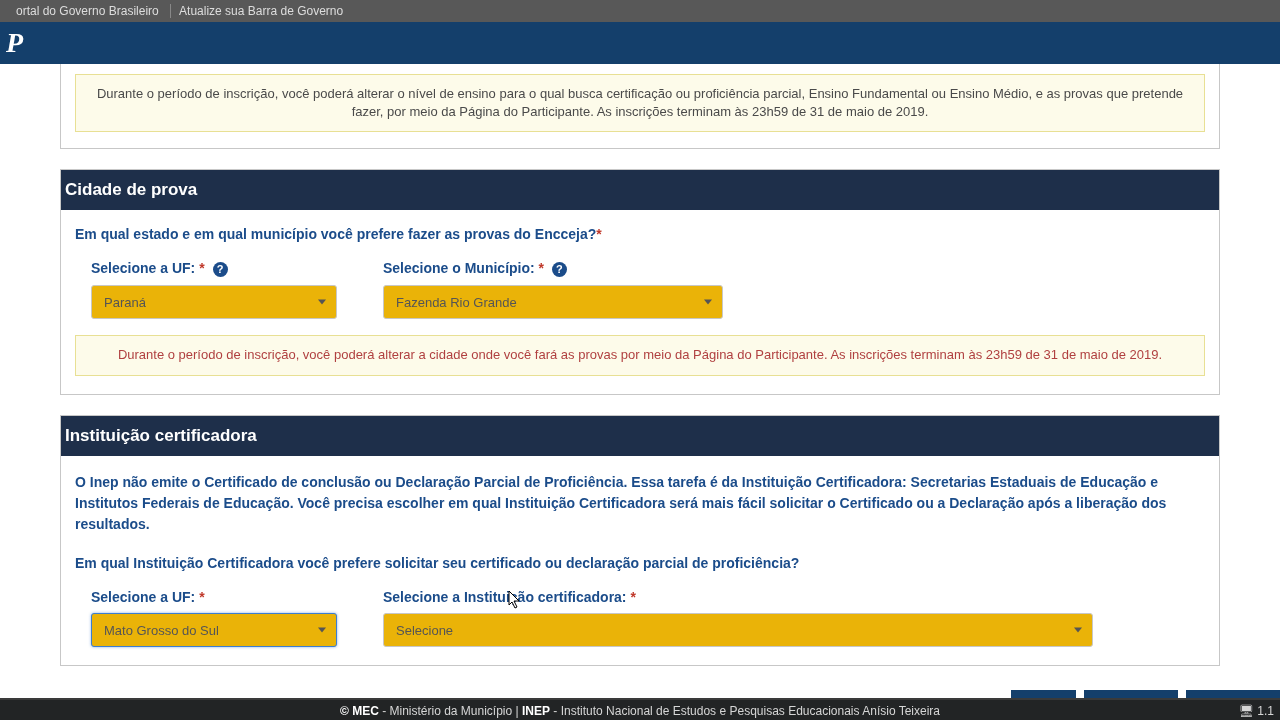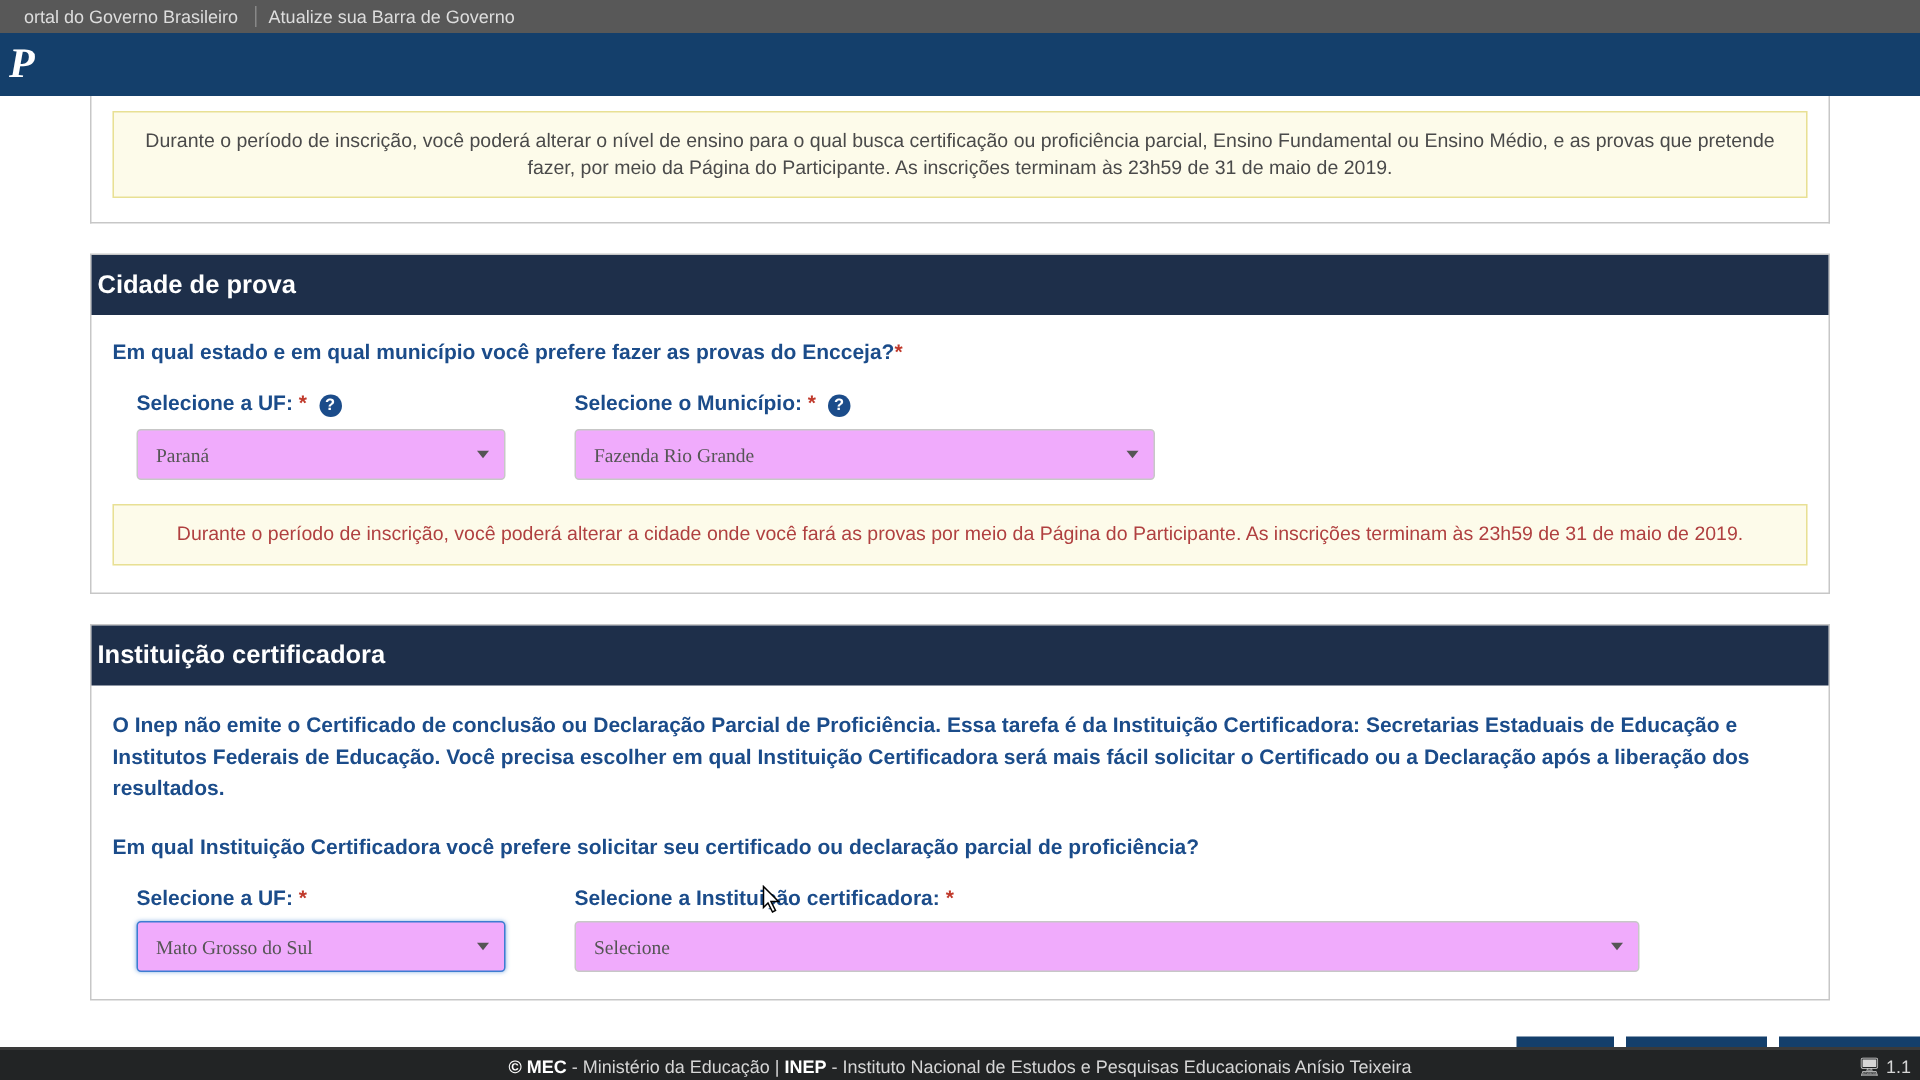--- a/index.html
+++ b/index.html
@@ -24,25 +24,25 @@
 
 .prompt { color: #1B4C8A; font-weight: 600; font-size: 14px; margin-bottom: 18px; }
 .desc { color: #1B4C8A; font-weight: 600; font-size: 14px; line-height: 1.5; margin-bottom: 20px; }
 .req { color: #c0392b; font-weight: bold; }
 .help-icon { display:inline-block; width:15px; height:15px; border-radius:50%; background:#1B4C8A; color:#fff; text-align:center; font-size:11px; line-height:15px; font-weight:bold; margin-left:4px;}
 
 .field-row { display: flex; gap: 46px; flex-wrap: wrap; margin-bottom: 16px; padding-left: 16px; }
 .field-row-last { margin-bottom: 0; }
 .field { display: flex; flex-direction: column; }
 .field label { color: #1B4C8A; font-weight: 600; font-size: 14px; margin-bottom: 8px; }
-.select { position: relative; border: 1px solid #c7c7c7; border-radius: 3px; height: 34px; line-height: 34px; padding: 0 28px 0 12px; background: #f0abfc; font-size: 13px; color: #555; cursor: pointer; font-family: Liberation Serif, serif; }
+.select { position: relative; border: 1px solid #c7c7c7; border-radius: 3px; height: 34px; line-height: 34px; padding: 0 28px 0 12px; background: #eab308; font-size: 13px; color: #555; cursor: pointer; }
 .select.focused { border-color: #3c7dd1; box-shadow: 0 0 3px rgba(60,125,209,0.6); }
 .select .caret { position: absolute; right: 10px; top: 50%; transform: translateY(-50%); width: 0; height: 0; border-left: 4px solid transparent; border-right: 4px solid transparent; border-top: 5px solid #555; }
 .w-sm { width: 246px; }
-.w-md { width: 387px; }
+.w-md { width: 340px; }
 .w-lg { width: 710px; }
 
 .footer-nav { display: flex; justify-content: flex-end; gap: 8px; padding: 0 0 0 60px; margin-top: 24px; margin-right: -2px;}
 .btn { background: #143F6B; color: #fff; border: none; padding: 0 18px; height: 38px; font-size: 15px; font-weight: 600; cursor: pointer; }
 
 .bottombar { position: fixed; bottom: 0; left: 0; right: 0; background: #222425; color: #d6d6d6; font-size: 12px; height: 22px; line-height: 22px; text-align: center; border-top: 2px solid #3a3a3a; }
 .bottombar b { color: #fff; text-align: right; }
 
 .cursor { position: absolute; left: 508px; top: 590px; width: 14px; height: 20px; pointer-events: none; }
 .cursor svg { display:block; }
@@ -131,21 +131,21 @@
   <div class="footer-nav">
     <button class="btn">Sair</button>
     <button class="btn">Anterior</button>
     <button class="btn">Próximo</button>
   </div>
 
 </div>
 
 <div class="bottombar">
   <b>© MEC</b>
-  <span>- Ministério da Educação |</span>
+  <span>- Ministério da Município |</span>
   <b>INEP</b>
   <span>- Instituto Nacional de Estudos e Pesquisas Educacionais Anísio Teixeira</span>
   <span style="position:absolute; right:6px;">🖥 <span>1.1</span></span>
 </div>
 
 <div class="cursor">
   <svg width="14" height="20" viewBox="0 0 14 20">
       <path d="M1 1 L1 15 L4 12 L7 18 L9 17 L6 11 L11 11 Z" fill="#fff" stroke="#000" stroke-width="1"></path>
     </svg>
 </div>

